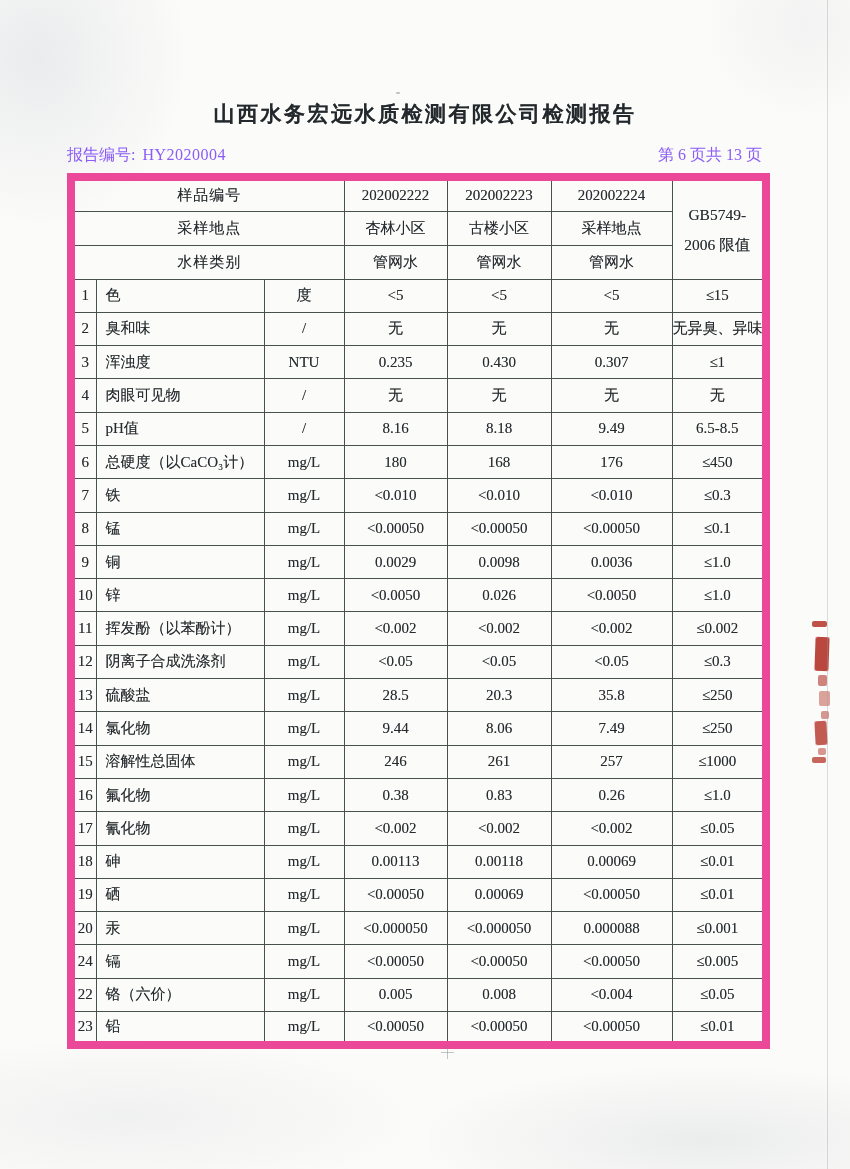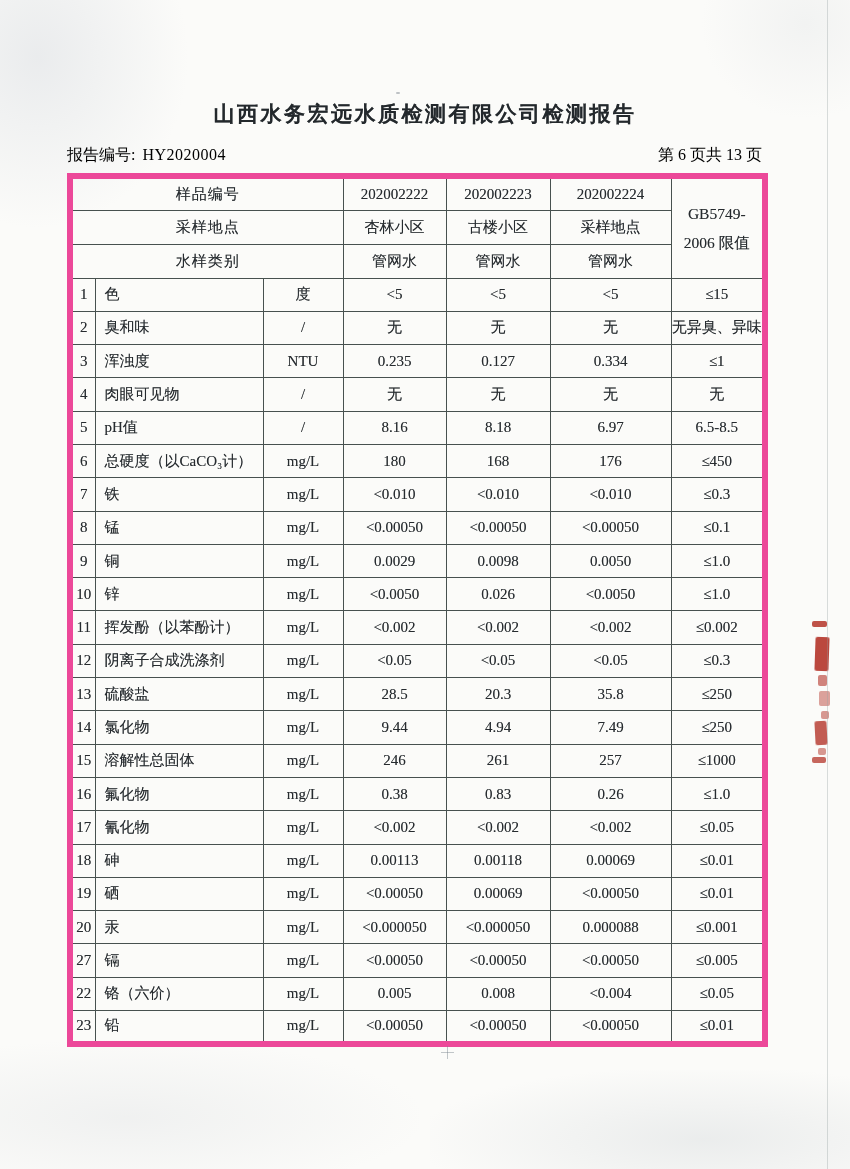--- a/index.html
+++ b/index.html
@@ -22,29 +22,29 @@
     background:radial-gradient(ellipse at 70% 20%,rgba(200,205,210,.18),rgba(200,205,210,0) 70%);}
 
   .title{
     position:absolute;top:100px;left:0;width:100%;text-align:center;
     font-size:21px;font-weight:bold;letter-spacing:2.5px;color:#23282c;
     text-shadow:0 0 .5px rgba(35,40,44,.55);
   }
   .meta{
     position:absolute;top:145px;left:67px;width:695px;
     display:flex;justify-content:space-between;align-items:baseline;
-    font-size:16px;color:#000000;
+    font-size:16px;color:#8b5cf6;
   }
   .meta .left span{margin-right:7px;}
   .meta .left b{font-weight:normal;letter-spacing:.5px;}
 
   table.report{
     position:absolute;top:173px;left:67px;width:695px;
     border-collapse:collapse;table-layout:fixed;
-    border:6px solid #ec4899;
+    border:8px solid #ec4899;
     background:transparent;
   }
   td{
     border:1px solid #47514f;
     font-size:15px;text-align:center;padding:0;
     color:#262b2f;overflow:hidden;white-space:nowrap;
     text-shadow:0 0 .4px rgba(38,43,47,.45);
   }
   tr.hrow{height:34px;}
   tbody.rows tr{height:33.3px;}
@@ -147,40 +147,40 @@
           <td class="c-val">无</td>
           <td class="c-val">无</td>
           <td class="c-val">无</td>
           <td class="c-val">无异臭、异味</td>
         </tr>
         <tr>
           <td class="c-num">3</td>
           <td class="c-name">浑浊度</td>
           <td class="c-unit">NTU</td>
           <td class="c-val">0.235</td>
-          <td class="c-val">0.127</td>
-          <td class="c-val">0.334</td>
+          <td class="c-val">0.430</td>
+          <td class="c-val">0.307</td>
           <td class="c-val">≤1</td>
         </tr>
         <tr>
           <td class="c-num">4</td>
           <td class="c-name">肉眼可见物</td>
           <td class="c-unit">/</td>
           <td class="c-val">无</td>
           <td class="c-val">无</td>
           <td class="c-val">无</td>
           <td class="c-val">无</td>
         </tr>
         <tr>
           <td class="c-num">5</td>
           <td class="c-name">pH值</td>
           <td class="c-unit">/</td>
           <td class="c-val">8.16</td>
           <td class="c-val">8.18</td>
-          <td class="c-val">6.97</td>
+          <td class="c-val">9.49</td>
           <td class="c-val">6.5-8.5</td>
         </tr>
         <tr>
           <td class="c-num">6</td>
           <td class="c-name">总硬度（以CaCO₃计）</td>
           <td class="c-unit">mg/L</td>
           <td class="c-val">180</td>
           <td class="c-val">168</td>
           <td class="c-val">176</td>
           <td class="c-val">≤450</td>
@@ -202,21 +202,21 @@
           <td class="c-val">&lt;0.00050</td>
           <td class="c-val">&lt;0.00050</td>
           <td class="c-val">≤0.1</td>
         </tr>
         <tr>
           <td class="c-num">9</td>
           <td class="c-name">铜</td>
           <td class="c-unit">mg/L</td>
           <td class="c-val">0.0029</td>
           <td class="c-val">0.0098</td>
-          <td class="c-val">0.0050</td>
+          <td class="c-val">0.0036</td>
           <td class="c-val">≤1.0</td>
         </tr>
         <tr>
           <td class="c-num">10</td>
           <td class="c-name">锌</td>
           <td class="c-unit">mg/L</td>
           <td class="c-val">&lt;0.0050</td>
           <td class="c-val">0.026</td>
           <td class="c-val">&lt;0.0050</td>
           <td class="c-val">≤1.0</td>
@@ -246,21 +246,21 @@
           <td class="c-val">28.5</td>
           <td class="c-val">20.3</td>
           <td class="c-val">35.8</td>
           <td class="c-val">≤250</td>
         </tr>
         <tr>
           <td class="c-num">14</td>
           <td class="c-name">氯化物</td>
           <td class="c-unit">mg/L</td>
           <td class="c-val">9.44</td>
-          <td class="c-val">4.94</td>
+          <td class="c-val">8.06</td>
           <td class="c-val">7.49</td>
           <td class="c-val">≤250</td>
         </tr>
         <tr>
           <td class="c-num">15</td>
           <td class="c-name">溶解性总固体</td>
           <td class="c-unit">mg/L</td>
           <td class="c-val">246</td>
           <td class="c-val">261</td>
           <td class="c-val">257</td>
@@ -305,21 +305,21 @@
         <tr>
           <td class="c-num">20</td>
           <td class="c-name">汞</td>
           <td class="c-unit">mg/L</td>
           <td class="c-val">&lt;0.000050</td>
           <td class="c-val">&lt;0.000050</td>
           <td class="c-val">0.000088</td>
           <td class="c-val">≤0.001</td>
         </tr>
         <tr>
-          <td class="c-num">27</td>
+          <td class="c-num">24</td>
           <td class="c-name">镉</td>
           <td class="c-unit">mg/L</td>
           <td class="c-val">&lt;0.00050</td>
           <td class="c-val">&lt;0.00050</td>
           <td class="c-val">&lt;0.00050</td>
           <td class="c-val">≤0.005</td>
         </tr>
         <tr>
           <td class="c-num">22</td>
           <td class="c-name">铬（六价）</td>

